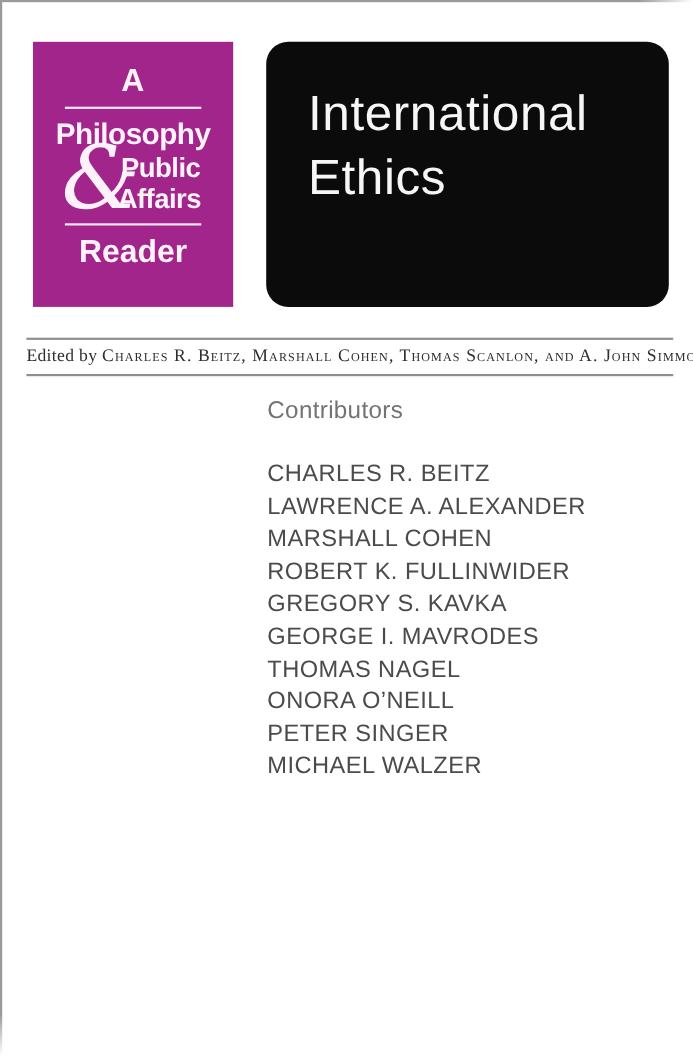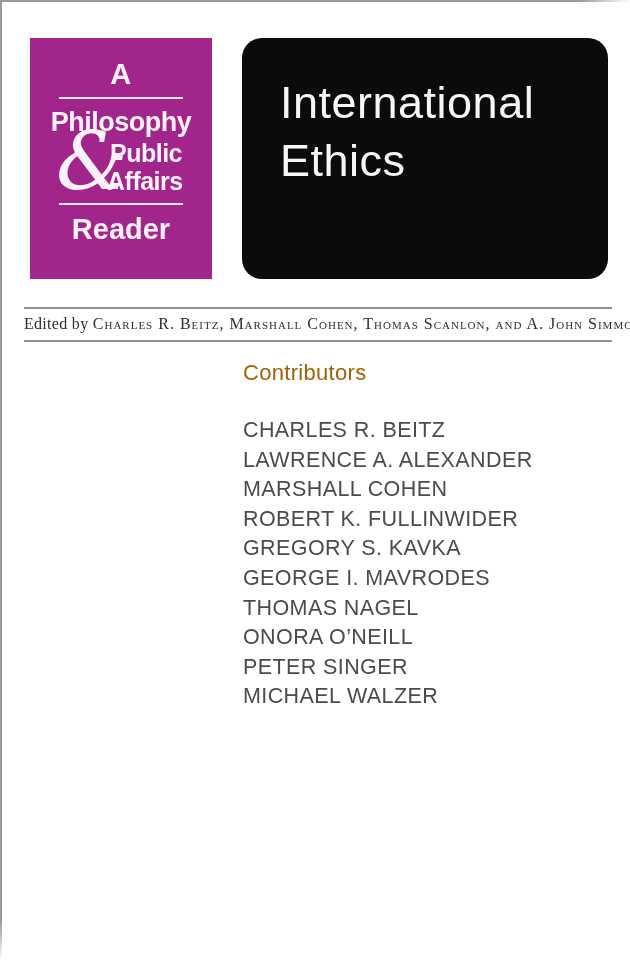--- a/index.html
+++ b/index.html
@@ -71,21 +71,21 @@
     text-align: center;
     font-family: "Liberation Serif", serif;
     font-size: 16px; color: #2e2e2e; letter-spacing: 0.3px;
     white-space: nowrap;
   }
   .edited .sc { font-variant: small-caps; letter-spacing: 1px; }
 
   
   .contributors { position: absolute; left: 243px; top: 360px; color: #4b4b4b; }
   .contributors-heading {
-    font-size: 22px; color: #a16207; letter-spacing: 0.3px; font-weight: 400;
+    font-size: 22px; color: #737373; letter-spacing: 0.3px; font-weight: 400;
     margin: 0 0 30px 0;
   }
   .contributors-list { font-size: 21.5px; line-height: 29.6px; letter-spacing: 0.4px; }
   .contributor-name { display: block; }
 </style>
 </head>
 <body>
 
 <div class="page">
   <div class="edge-top"></div>

